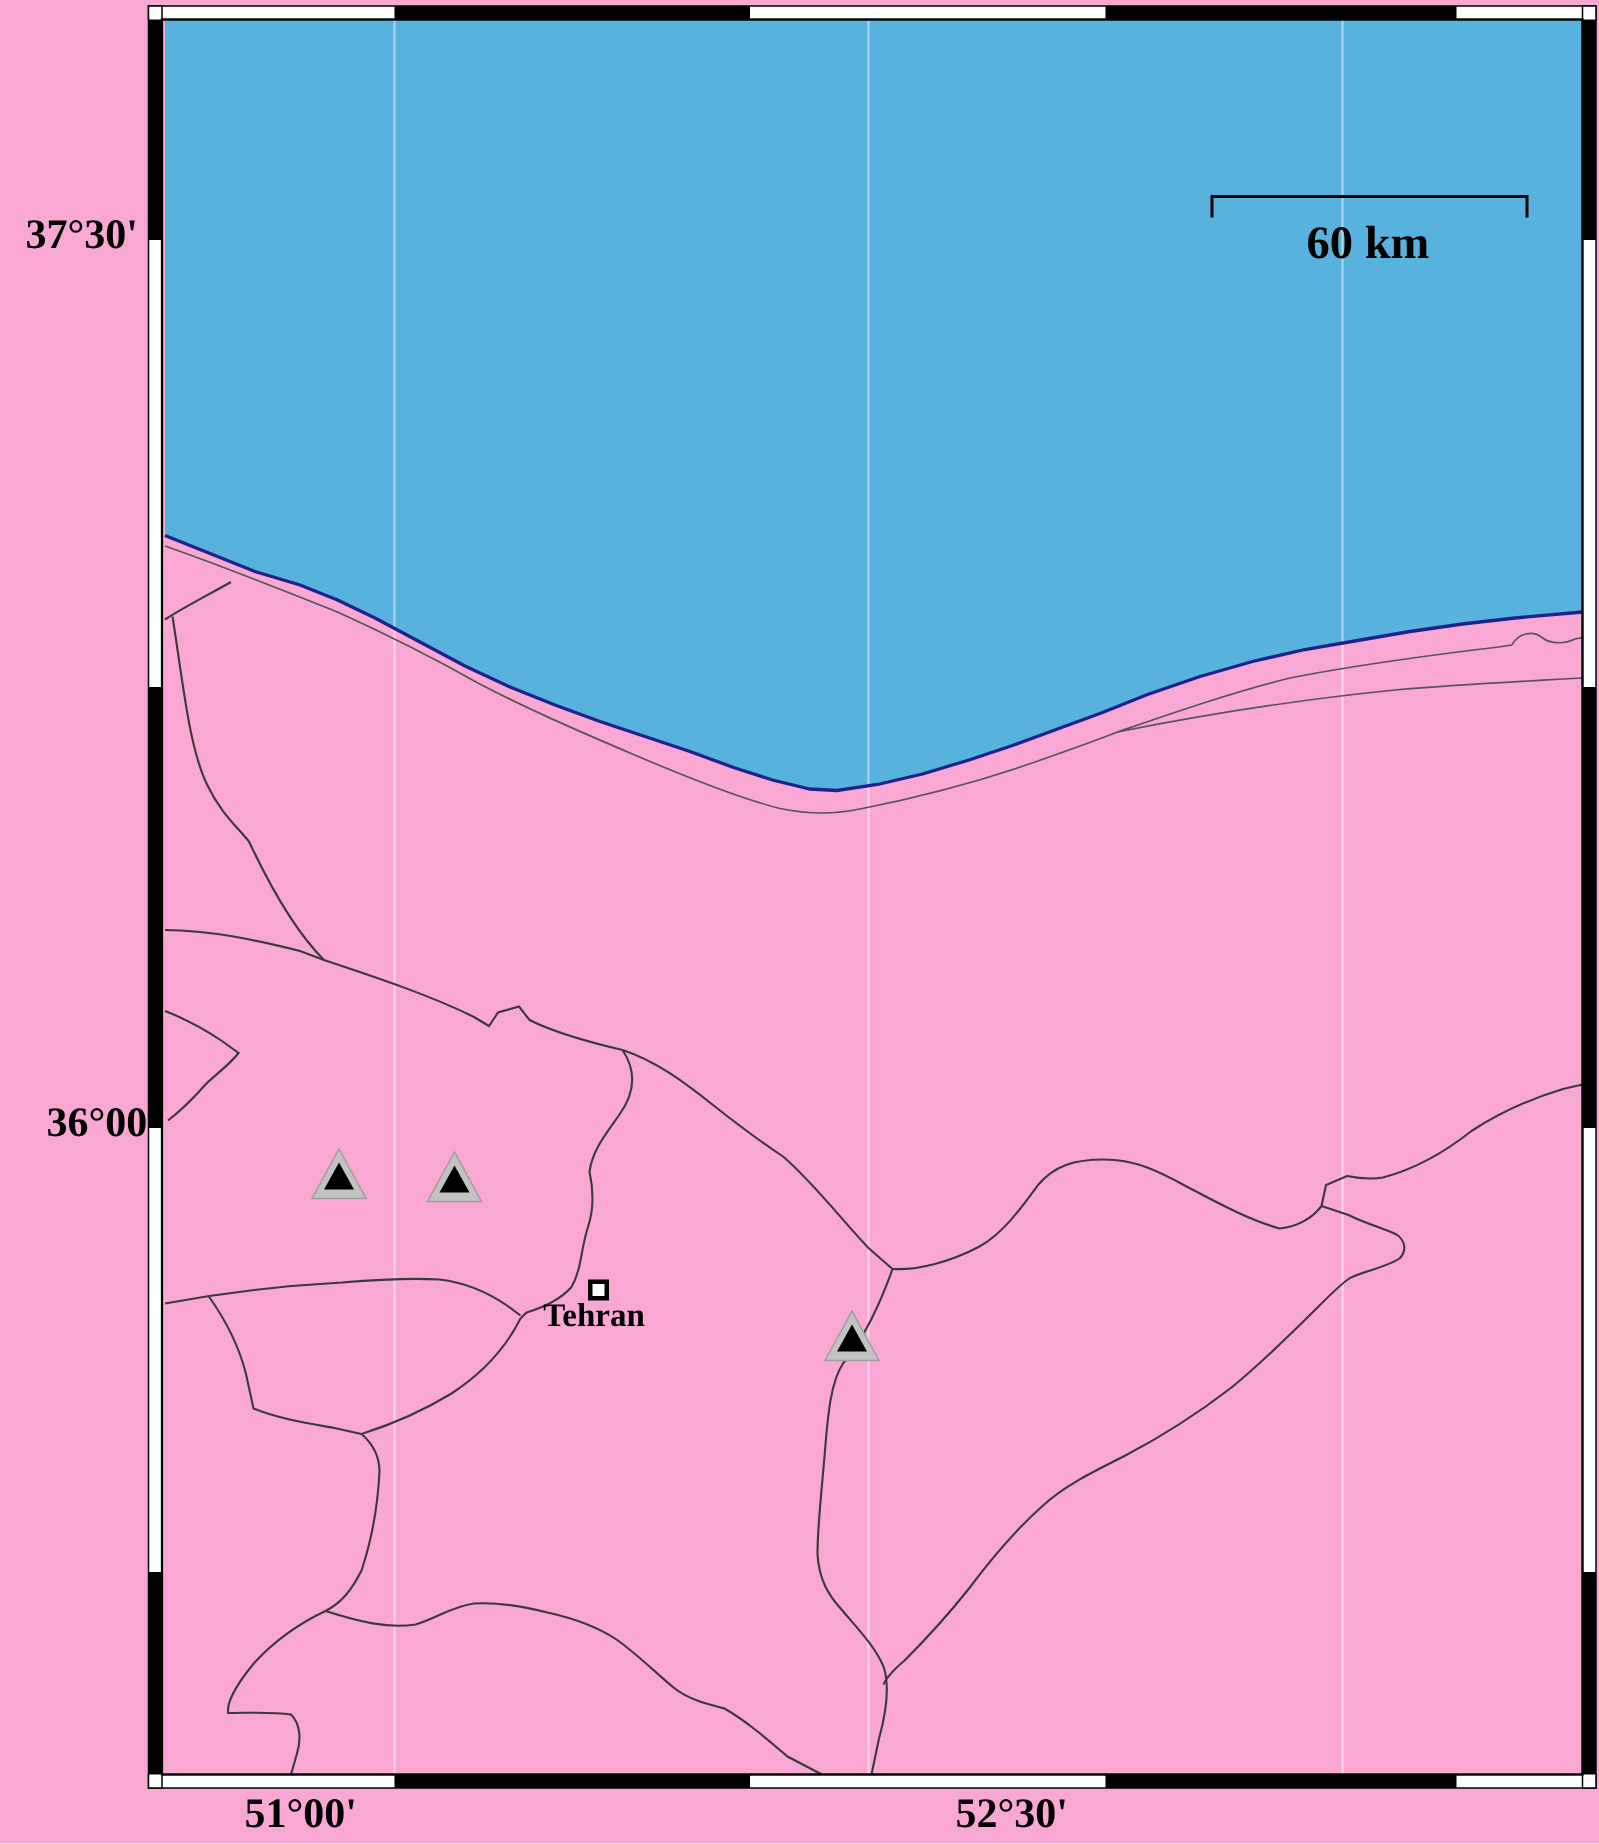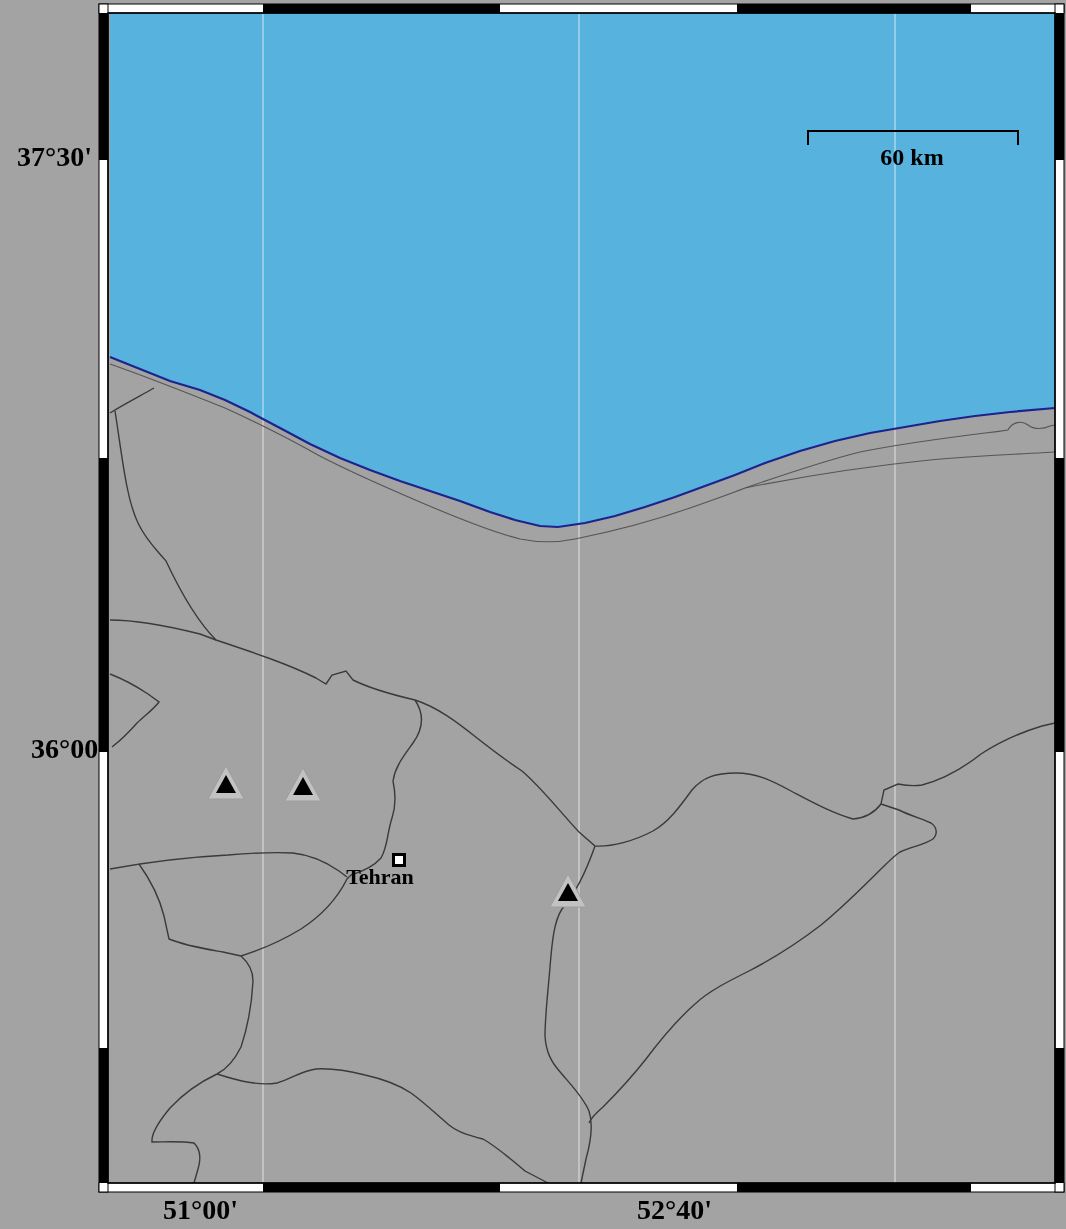--- a/index.html
+++ b/index.html
@@ -1,36 +1,36 @@
 <!DOCTYPE html>
 <html><head>
 <meta charset="utf-8">
 <style>
   html,body{margin:0;padding:0;background:#ffffff;}
   #stage{
     position:relative;
     width:1066px;height:1229px;
-    background:#a3a3a3;
+    background:#f9a8d4;
     font-family:"Liberation Serif","DejaVu Serif",serif;
     overflow:hidden;
   }
   #mapsvg{position:absolute;left:0;top:0;}
   .axis-label{
     position:absolute;
     font-weight:bold;
     font-size:28px;
     color:#000;
     white-space:nowrap;
   }
   .axis-label.left{width:92px;text-align:right;}
   .axis-label.bottom{width:200px;}
   #scale-label{
     position:absolute;
     font-weight:bold;
-    font-size:24px;
+    font-size:31px;
     color:#000;
     width:200px;text-align:center;
   }
   #city-label{
     position:absolute;
     font-weight:bold;
     font-size:22px;
     color:#000;
     width:160px;text-align:center;
   }
@@ -110,16 +110,16 @@
       <rect x="1055" y="458" width="9" height="294" fill="#000"></rect>
       <rect x="1055" y="1048" width="9" height="135" fill="#000"></rect>
 
       <rect x="108" y="13" width="947" height="1170" fill="none" stroke="#000" stroke-width="1.5"></rect>
     </g>
   </svg>
 
   <div class="axis-label left" id="lbl-left-0" style="left: 0px; top: 141px;">37°30'</div>
   <div class="axis-label left" id="lbl-left-1" style="left: 14px; top: 733px;">36°00'</div>
   <div class="axis-label bottom" id="lbl-bot-0" style="left: 163px; top: 1194px;">51°00'</div>
-  <div class="axis-label bottom" id="lbl-bot-1" style="left: 637px; top: 1194px;">52°40'</div>
+  <div class="axis-label bottom" id="lbl-bot-1" style="left: 637px; top: 1194px;">52°30'</div>
   <div id="scale-label" style="left: 812px; top: 144px;">60 km</div>
-  <div id="city-label" style="left: 300px; top: 864px;">Tehran</div>
+  <div id="city-label" style="left: 316px; top: 864px;">Tehran</div>
 </div>
 
 </body></html>

